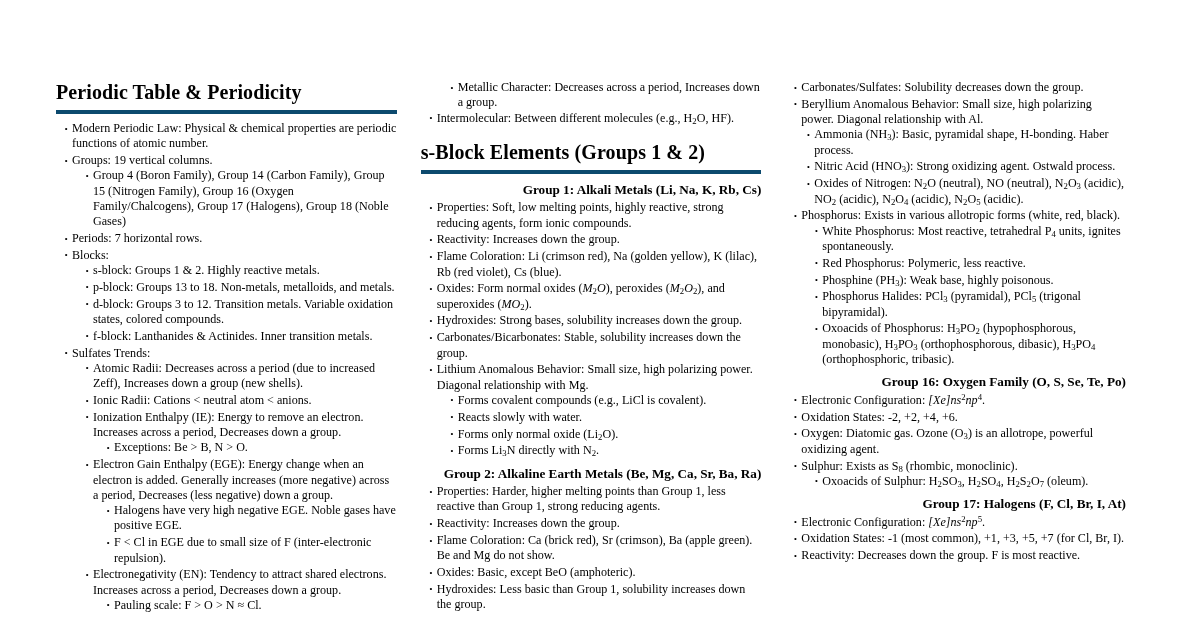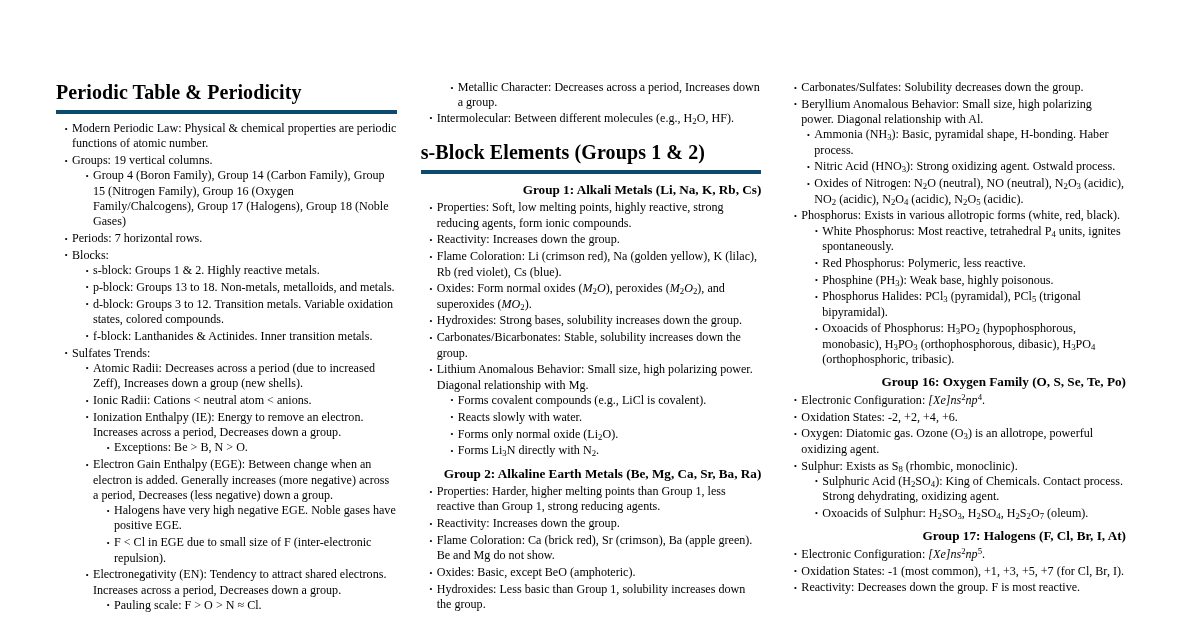--- a/index.html
+++ b/index.html
@@ -160,21 +160,21 @@
             <b>Ionization Enthalpy (IE):</b>
             <span>Energy to remove an electron. Increases across a period, Decreases down a group.</span>
             <ul>
               <li>
                 <span>Exceptions: Be &gt; B, N &gt; O.</span>
               </li>
             </ul>
           </li>
           <li>
             <b>Electron Gain Enthalpy (EGE):</b>
-            <span>Between change when an electron is added. Generally increases (more negative) across a period, Decreases (less negative) down a group.</span>
+            <span>Energy change when an electron is added. Generally increases (more negative) across a period, Decreases (less negative) down a group.</span>
             <ul>
               <li>
                 <span>Halogens have very high negative EGE. Noble gases have positive EGE.</span>
               </li>
               <li>
                 <span>F &lt; Cl in EGE due to small size of F (inter-electronic repulsion).</span>
               </li>
             </ul>
           </li>
           <li>
@@ -335,24 +335,20 @@
       </li>
       <li>
         <b>Oxygen:</b>
         <span>Diatomic gas. Ozone (<span class="fm">O<sub>3</sub></span>) is an allotrope, powerful oxidizing agent.</span>
       </li>
       <li>
         <b>Sulphur:</b>
         <span>Exists as <span class="fm">S<sub>8</sub></span> (rhombic, monoclinic).</span>
         <ul>
           <li>
-            <b>Sulphuric Acid (<span class="fm">H<sub>2</sub>SO<sub>4</sub></span>):</b>
-            <span>King of Chemicals. Contact process. Strong dehydrating, oxidizing agent.</span>
-          </li>
-          <li>
             <b>Oxoacids of Sulphur:</b>
             <span><span class="fm">H<sub>2</sub>SO<sub>3</sub></span>, <span class="fm">H<sub>2</sub>SO<sub>4</sub></span>, <span class="fm">H<sub>2</sub>S<sub>2</sub>O<sub>7</sub></span> (oleum).</span>
           </li>
         </ul>
       </li>
     </ul>
 
     <h3 class="sub">Group 17: Halogens (F, Cl, Br, I, At)</h3>
     <ul>
       <li>

